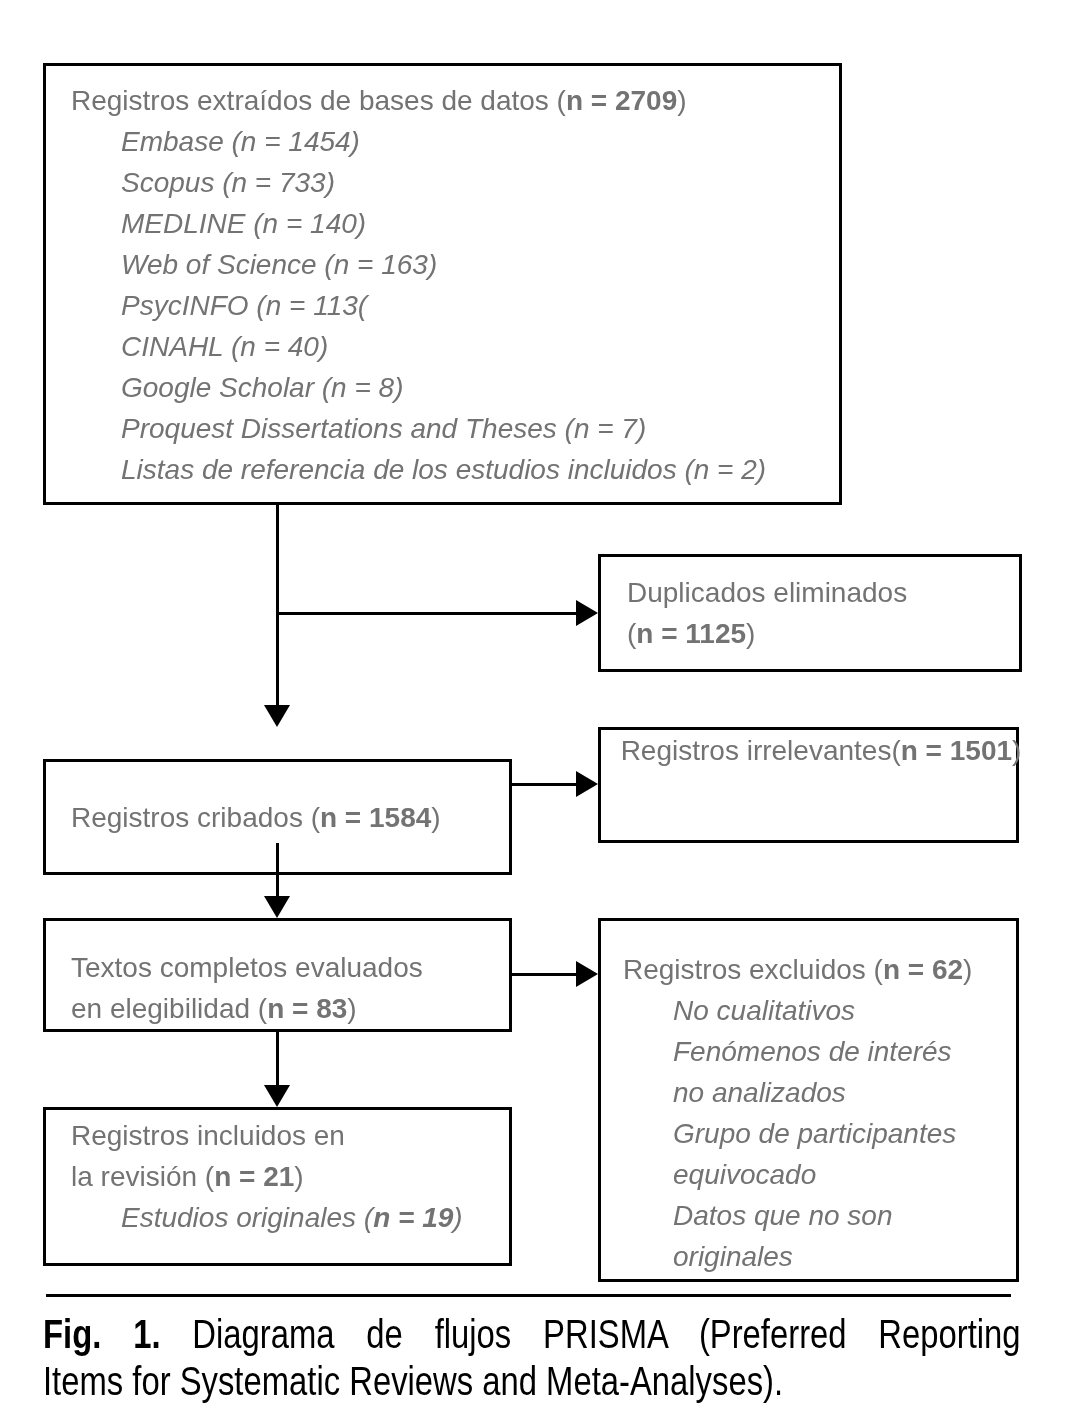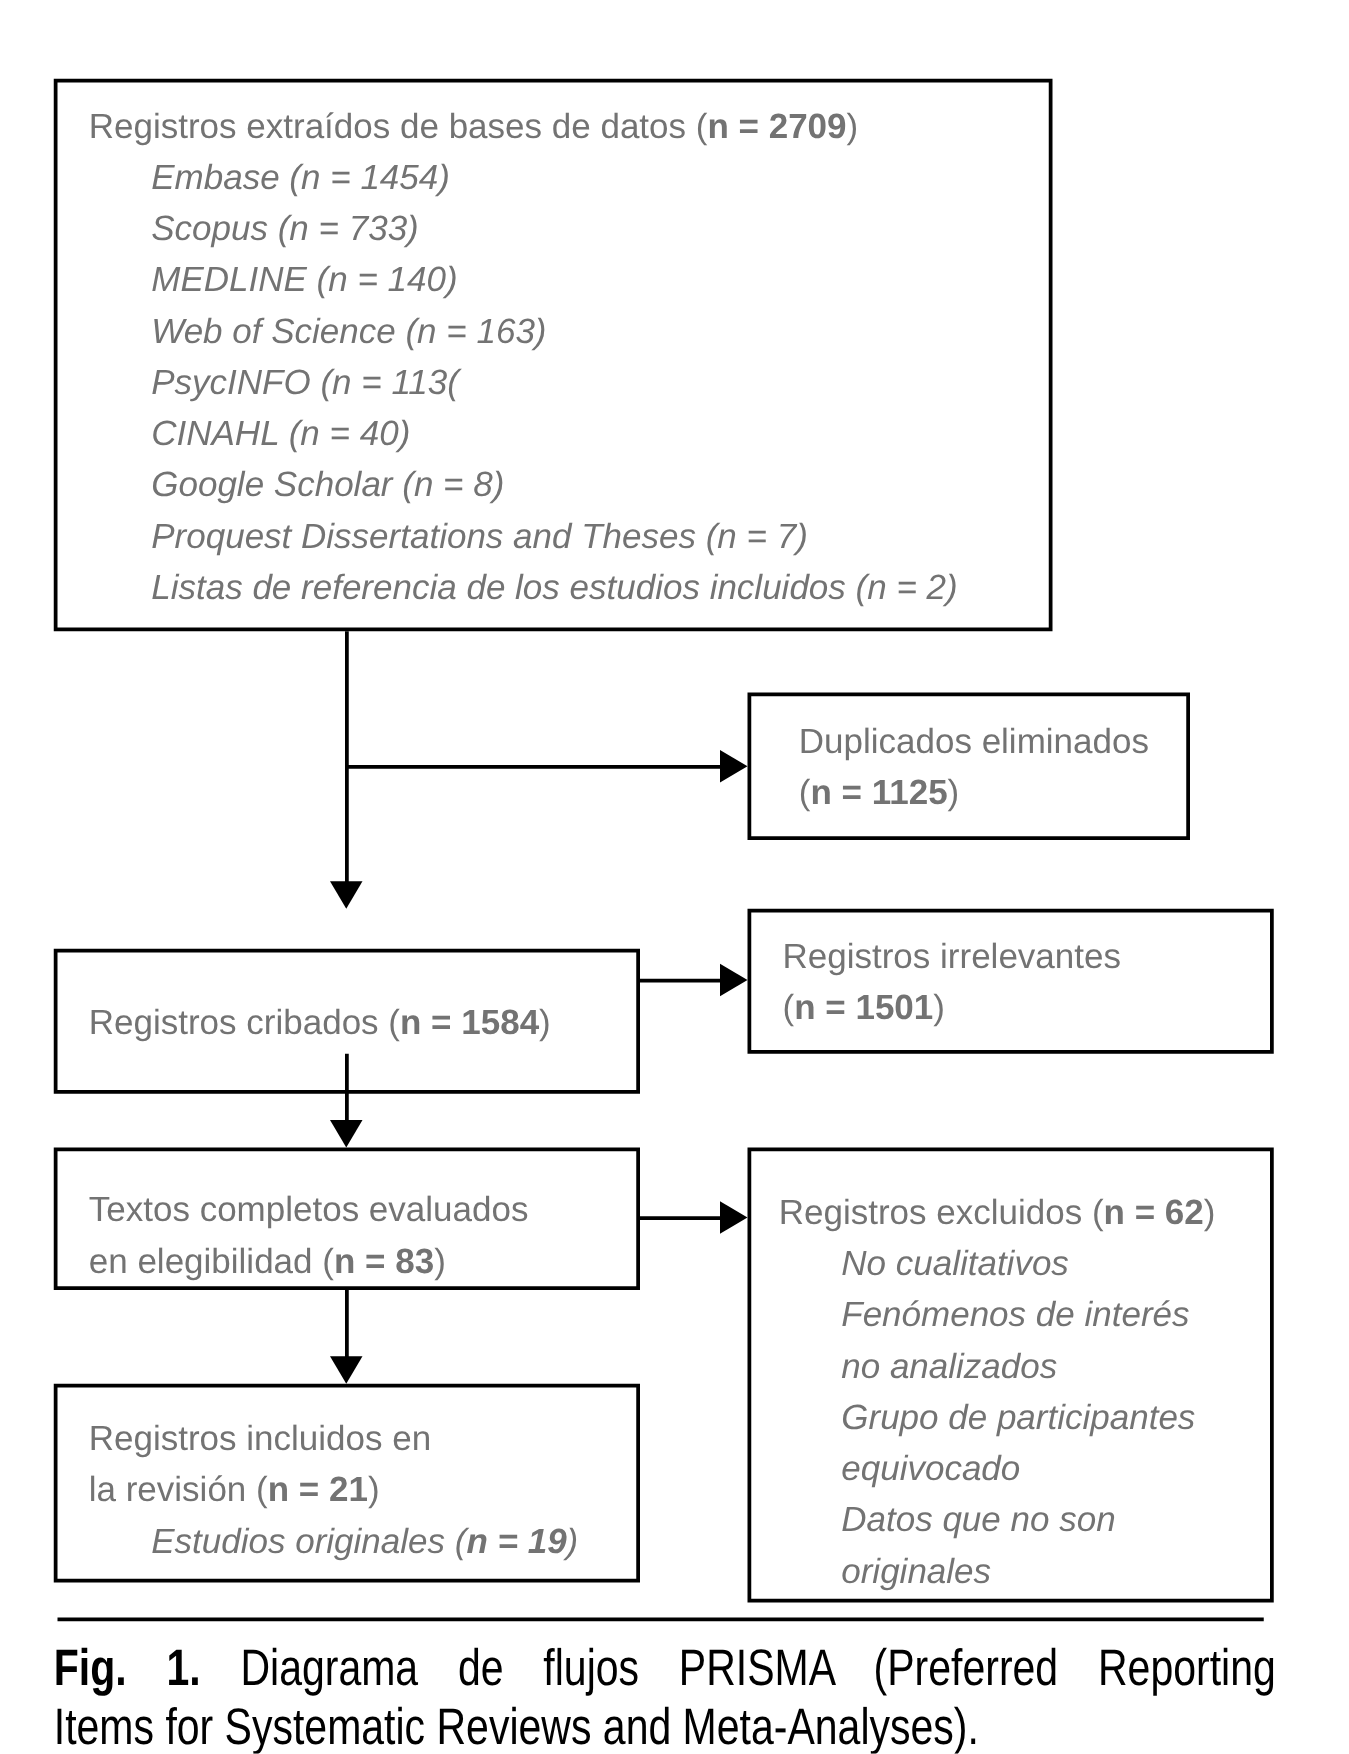--- a/index.html
+++ b/index.html
@@ -21,30 +21,30 @@
     background: #ffffff;
     font-size: 28px;
     line-height: 41px;
     color: #737373;
   }
   .tline { white-space: nowrap; }
   .tline.ind1 { padding-left: 50px; font-style: italic; }
   span.b { font-weight: 700; }
 
   .box-identification { left: 43px;  top: 63px;   width: 799px; height: 442px; padding: 14px 8px 8px 25px; }
-  .box-duplicates     { left: 598px; top: 554px;  width: 354px; height: 118px; padding-left: 38px;
+  .box-duplicates     { left: 598px; top: 554px;  width: 424px; height: 118px; padding-left: 26px;
                         display: flex; flex-direction: column; justify-content: center; }
   .box-screened       { left: 43px;  top: 727px;  width: 469px; height: 116px; padding-left: 25px;
                         display: flex; flex-direction: column; justify-content: center; margin-top: 32px; }
   .box-irrelevant     { left: 598px; top: 727px;  width: 421px; height: 116px; padding-left: 25px;
-                        display: flex; flex-direction: column; justify-content: center; }
+                        display: flex; justify-content: center; }
   .box-fulltext       { left: 43px;  top: 918px;  width: 469px; height: 114px; padding-left: 25px;
                         display: flex; flex-direction: column; justify-content: flex-end; }
   .box-excluded       { left: 598px; top: 918px;  width: 421px; height: 364px; padding: 28px 4px 0 22px; }
-  .box-included       { left: 43px;  top: 1107px; width: 469px; height: 159px; padding: 20px 4px 0 25px; }
+  .box-included       { left: 43px;  top: 1107px; width: 469px; height: 159px; padding: 5px 4px 0 25px; }
 
   
   .shaft-v, .shaft-h { position: absolute; background: #000000; }
   .head-down {
     position: absolute; width: 0; height: 0;
     border-left: 13px solid transparent;
     border-right: 13px solid transparent;
     border-top: 22px solid #000000;
   }
   .head-right {

